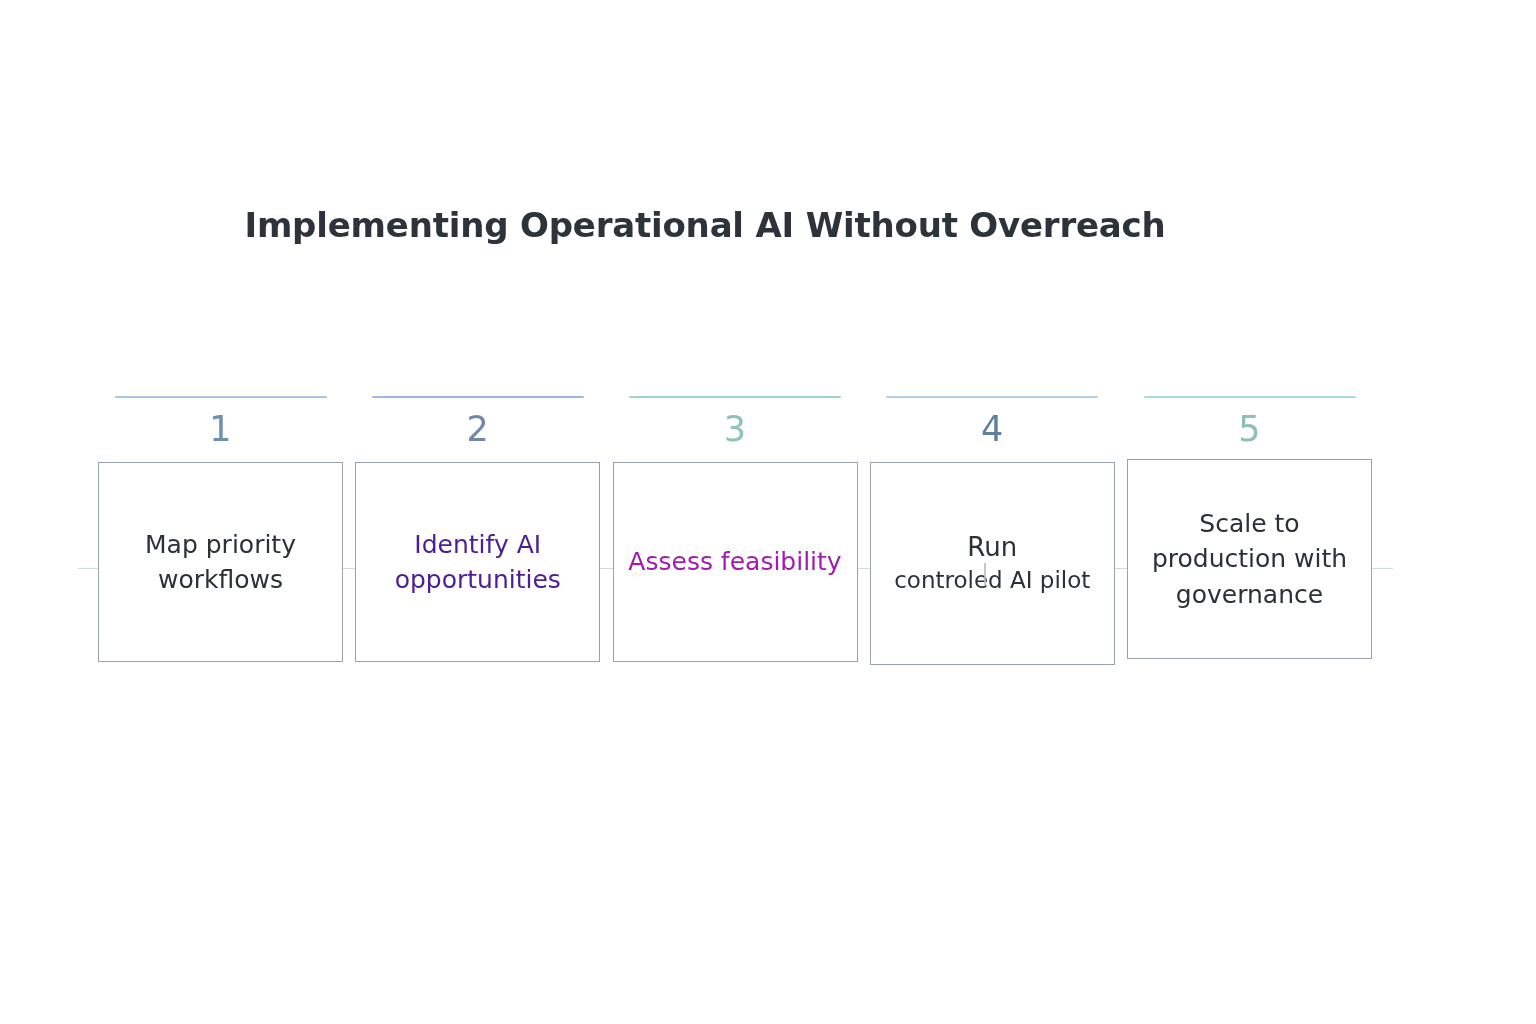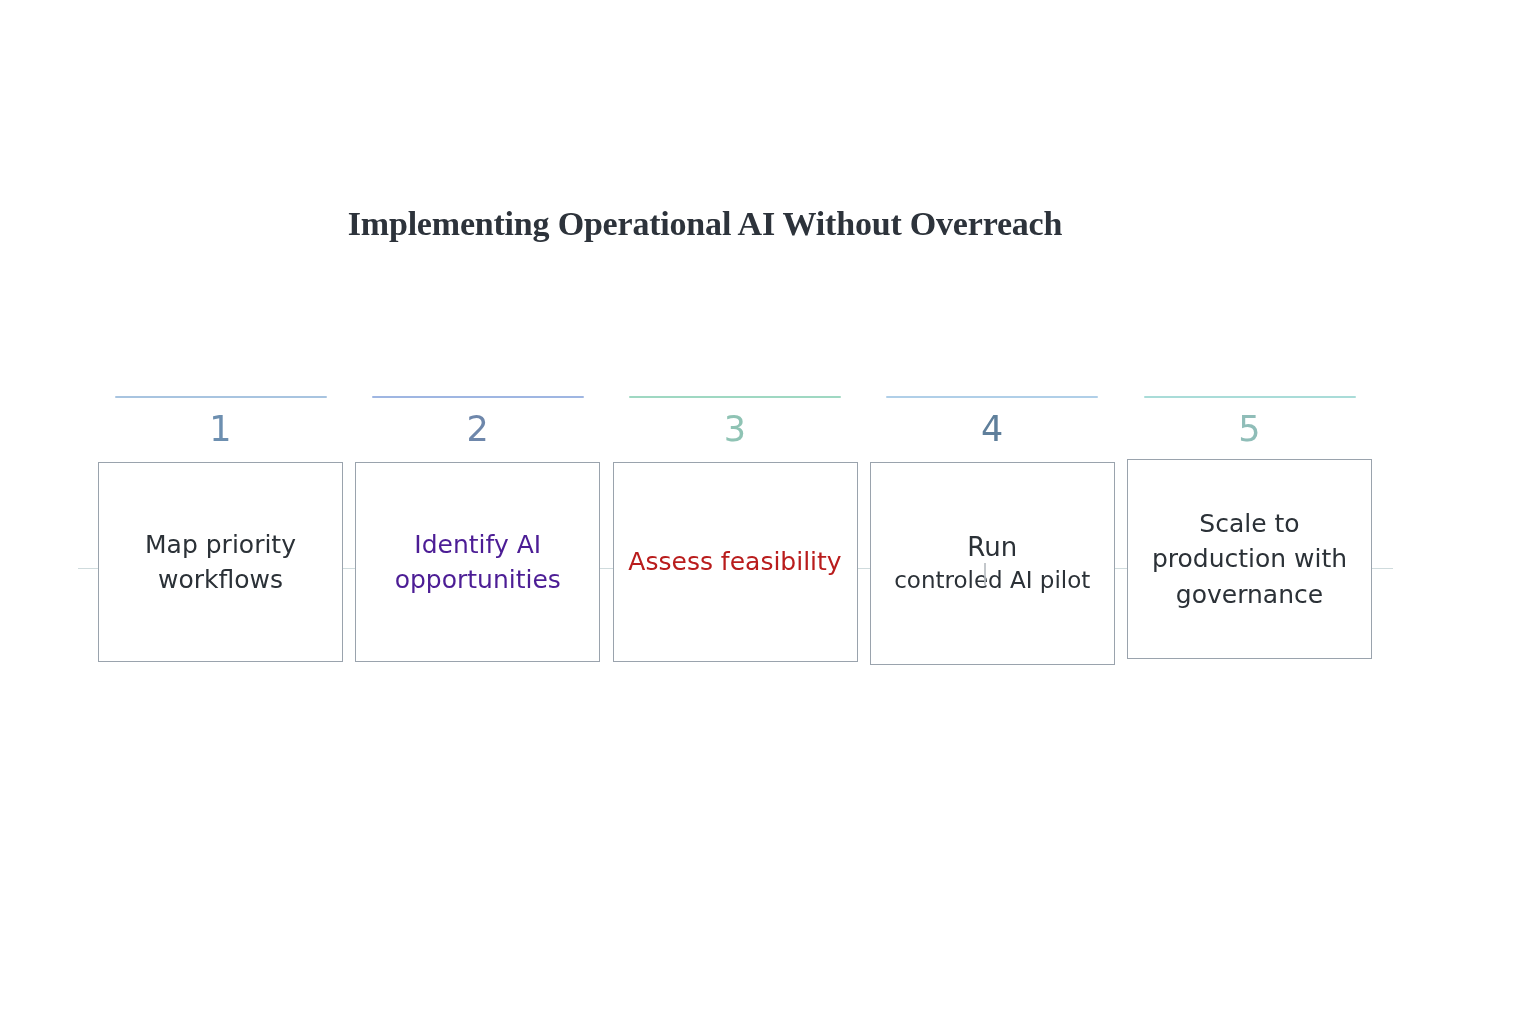--- a/index.html
+++ b/index.html
@@ -135,21 +135,21 @@
     background: #b9bdc2;
     opacity: 0.85;
     z-index: 4;
   }
 </style>
 </head>
 <body>
 
 <div id="canvas" style="background: rgb(255, 255, 255);">
 
-  <div id="title" style="color: rgb(45, 51, 59); font-family: Liberation Serif, serif;">Implementing Operational AI Without Overreach</div>
+  <div id="title" style="color: rgb(45, 51, 59);">Implementing Operational AI Without Overreach</div>
 
   <div id="rail" style="background: rgb(207, 219, 221);"></div>
 
   <div id="steps">
 
     <div class="step">
       <div class="step-rule" style="background: rgb(168, 196, 224);"></div>
       <div class="step-number" style="color: rgb(109, 143, 176);">1</div>
       <div class="step-box" style="border-color: rgb(154, 163, 173);">
         <div class="step-label" style="color: rgb(43, 49, 55); text-align: center;">Map priority workflows</div>
@@ -161,21 +161,21 @@
       <div class="step-number" style="color: rgb(110, 135, 171);">2</div>
       <div class="step-box" style="border-color: rgb(154, 163, 173);">
         <div class="step-label" style="color: #4c1d95;">Identify AI opportunities</div>
       </div>
     </div>
 
     <div class="step">
       <div class="step-rule" style="background: rgb(159, 216, 194);"></div>
       <div class="step-number" style="color: rgb(143, 195, 180);">3</div>
       <div class="step-box" style="border-color: rgb(154, 163, 173);">
-        <div class="step-label" style="color: #b91c1c;">Assess feasibility</div>
+        <div class="step-label" style="color: #a21caf;">Assess feasibility</div>
       </div>
     </div>
 
     <div class="step">
       <div class="step-rule" style="background: rgb(176, 207, 232);"></div>
       <div class="step-number" style="color: rgb(95, 127, 155);">4</div>
       <div class="step-box short" style="border-color: rgb(154, 163, 173);">
         <div class="step-label lead" style="color: rgb(43, 49, 55);">Run</div>
         <div class="step-label sub" style="color: rgb(43, 49, 55);">controled AI pilot</div>
         <div id="caret-artifact"></div>

